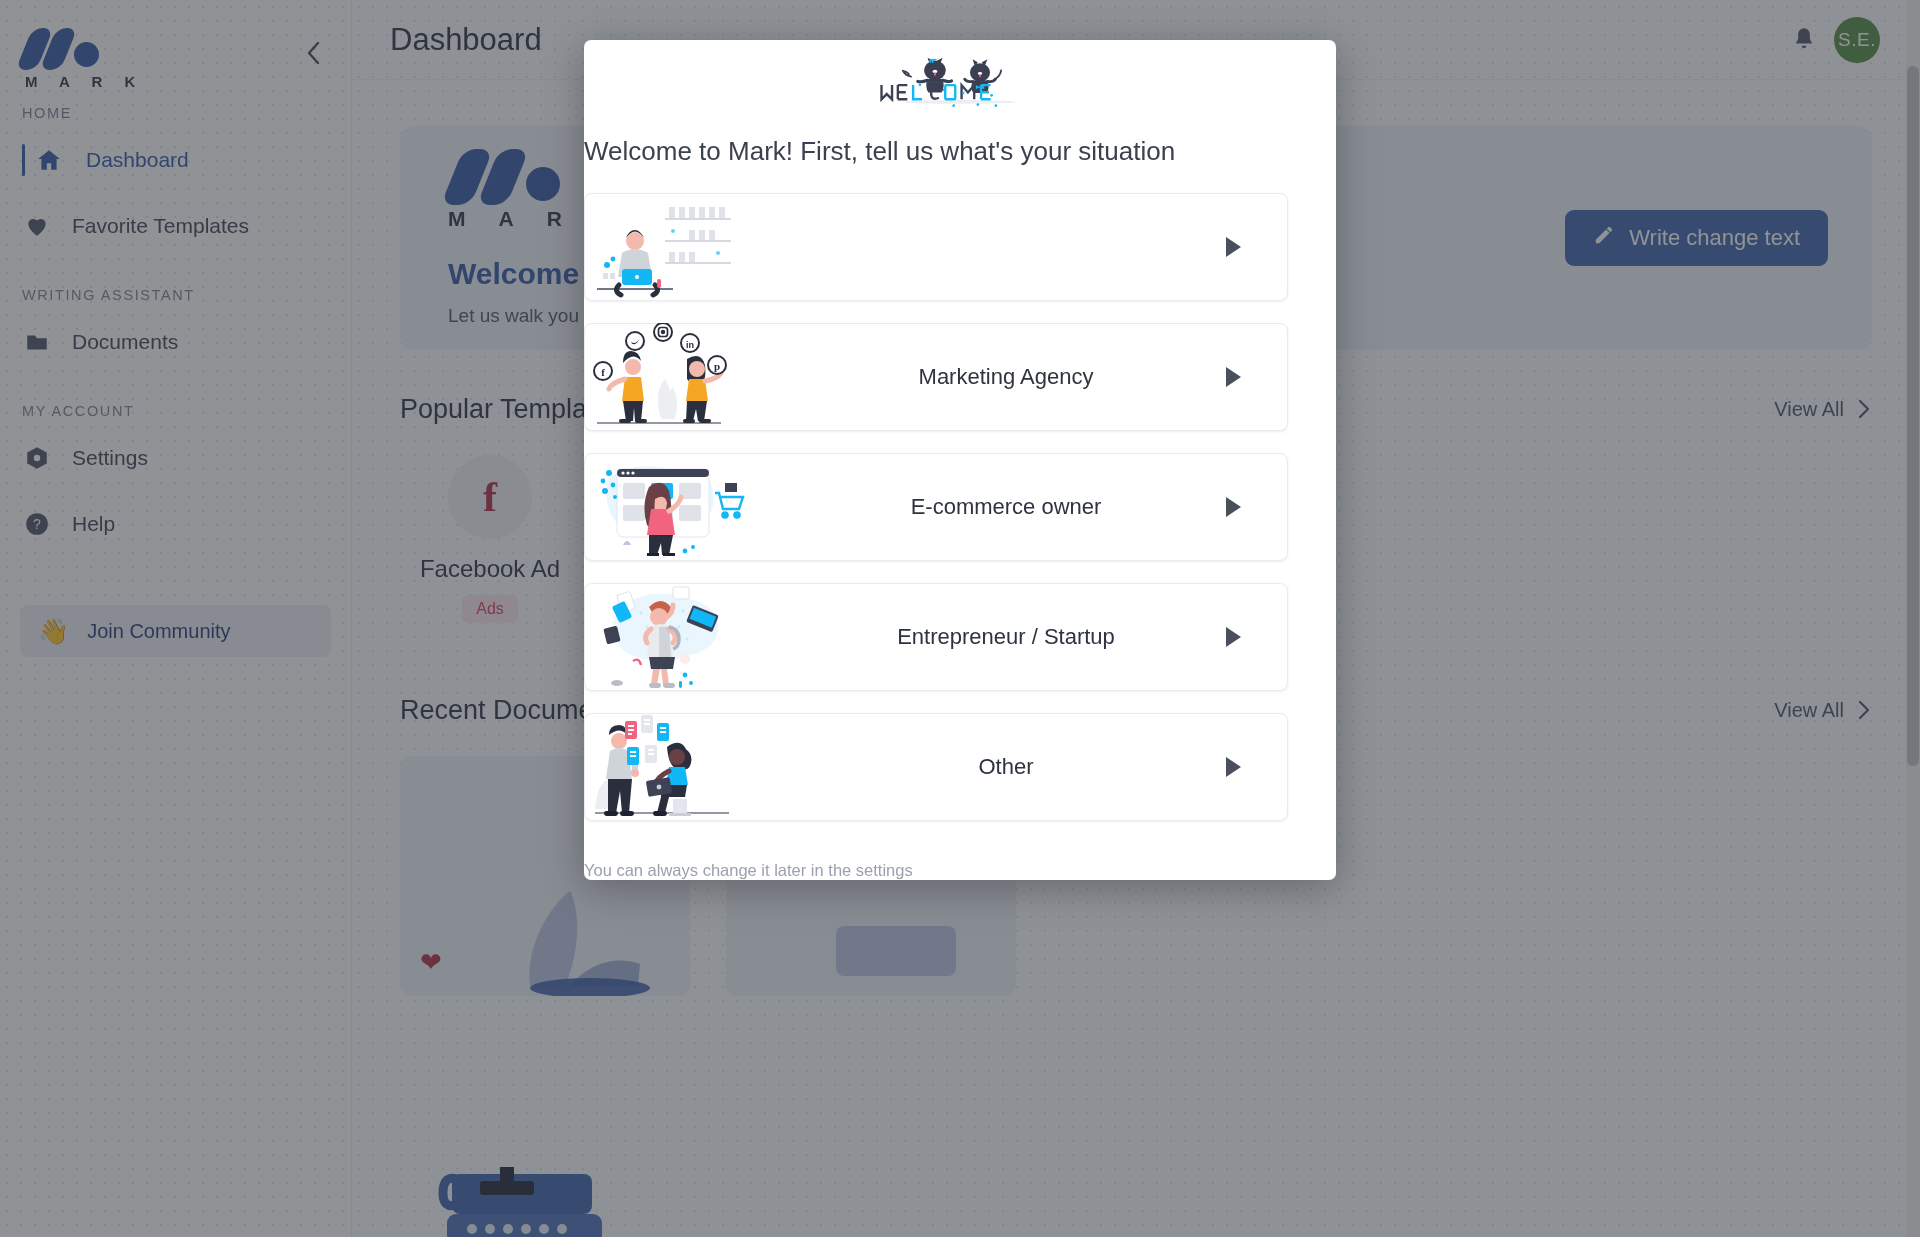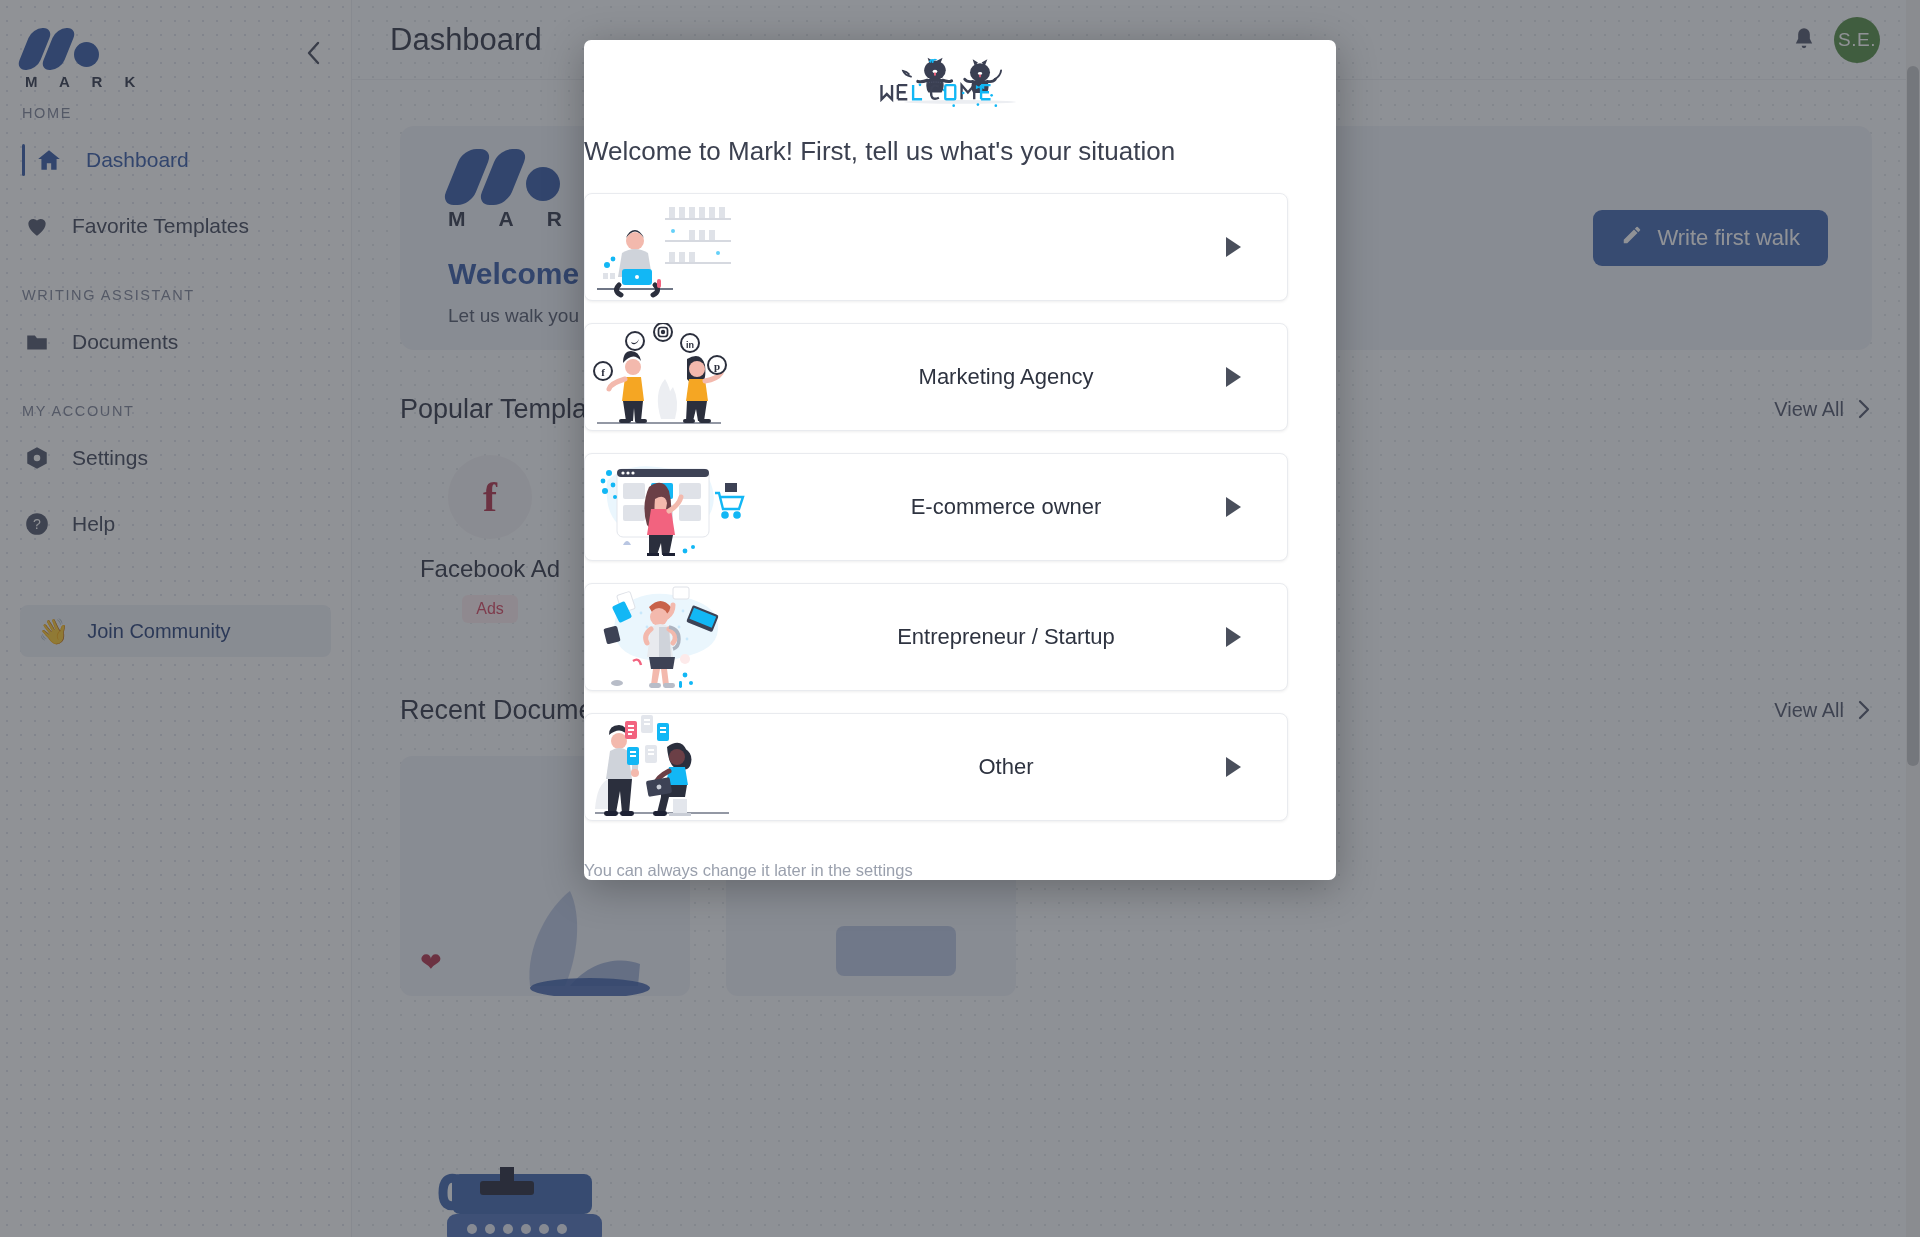--- a/index.html
+++ b/index.html
@@ -306,21 +306,21 @@
           </div>
           <div class="wb-title">Welcome to Mark</div>
           <div class="wb-sub">Let us walk you through</div>
         </div>
         <button class="write-first-btn">
           <span>
             <svg width="22" height="22" viewBox="0 0 24 24" fill="#fff">
                 <path d="M3 17.2V21h3.8L18 9.8 14.2 6 3 17.2zM20.7 7.1a1 1 0 0 0 0-1.4l-2.4-2.4a1 1 0 0 0-1.4 0l-1.8 1.8L18.9 8.9z"></path>
               </svg>
           </span>
-          <span>Write first walk</span>
+          <span>Write change text</span>
         </button>
       </div>
 
       <div class="section-head">
         <span class="section-title">Popular Templates</span>
         <span class="view-all">
           <span>View All</span>
           <svg width="16" height="22" viewBox="0 0 16 22" fill="none">
               <path d="M4 3 L12 11 L4 19" stroke="#4a5066" stroke-width="2.2" stroke-linecap="round" stroke-linejoin="round"></path>
             </svg>

